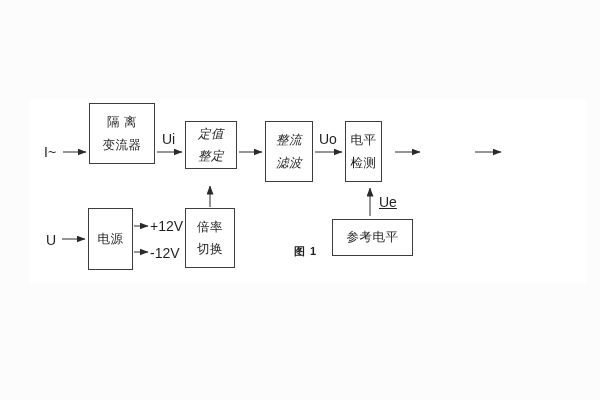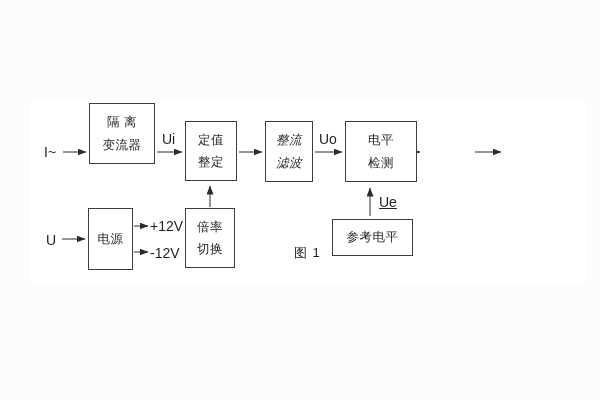--- a/index.html
+++ b/index.html
@@ -20,21 +20,21 @@
     border:1px solid #3d3d3d; background:#ffffff;
     display:flex; flex-direction:column; align-items:center; justify-content:center;
     gap:10px;
     font-size:12.5px; line-height:1; letter-spacing:0.5px;
     color:#1f1f1f; white-space:nowrap;
   }
   .lbl {
     position:absolute; font-size:14px; line-height:1;
     color:#1f1f1f; white-space:nowrap;
   }
-  .caption { font-size:13px; letter-spacing:1px; }
+  .caption { font-size:11px; letter-spacing:1px;font-weight:bold; }
 </style>
 </head>
 <body>
 
 <div class="stage">
 
   <div class="canvas"></div>
 
   <svg class="wires" viewBox="0 0 600 400">
     <defs>
@@ -52,29 +52,29 @@
     <line x1="134" y1="226" x2="148" y2="226" stroke="#2a2a2a" stroke-width="1" marker-end="url(#ah)"></line>
     <line x1="134" y1="252" x2="148" y2="252" stroke="#2a2a2a" stroke-width="1" marker-end="url(#ah)"></line>
     <line x1="210" y1="207" x2="210" y2="186" stroke="#2a2a2a" stroke-width="1" marker-end="url(#ah)"></line>
     <line x1="370" y1="216" x2="370" y2="188" stroke="#2a2a2a" stroke-width="1" marker-end="url(#ah)"></line>
   </svg>
 
   <div class="box" style="left:89px; top:103px; width:66px; height:61px;">
     <span>隔 离</span>
     <span>变流器</span>
   </div>
-  <div class="box" style="left:185px; top:121px; width:52px; height:60px;">
+  <div class="box" style="left:185px; top:121px; width:52px; height:48px;font-style:italic;">
     <span>定值</span>
     <span>整定</span>
   </div>
   <div class="box" style="left:265px; top:121px; width:48px; height:61px;font-style:italic;">
     <span>整流</span>
     <span>滤波</span>
   </div>
-  <div class="box" style="left:345px; top:121px; width:72px; height:61px;">
+  <div class="box" style="left:345px; top:121px; width:37px; height:61px;">
     <span>电平</span>
     <span>检测</span>
   </div>
 
   <div class="box" style="left:88px; top:208px; width:45px; height:62px;">
     <span>电源</span>
   </div>
   <div class="box" style="left:185px; top:208px; width:50px; height:60px;">
     <span>倍率</span>
     <span>切换</span>

